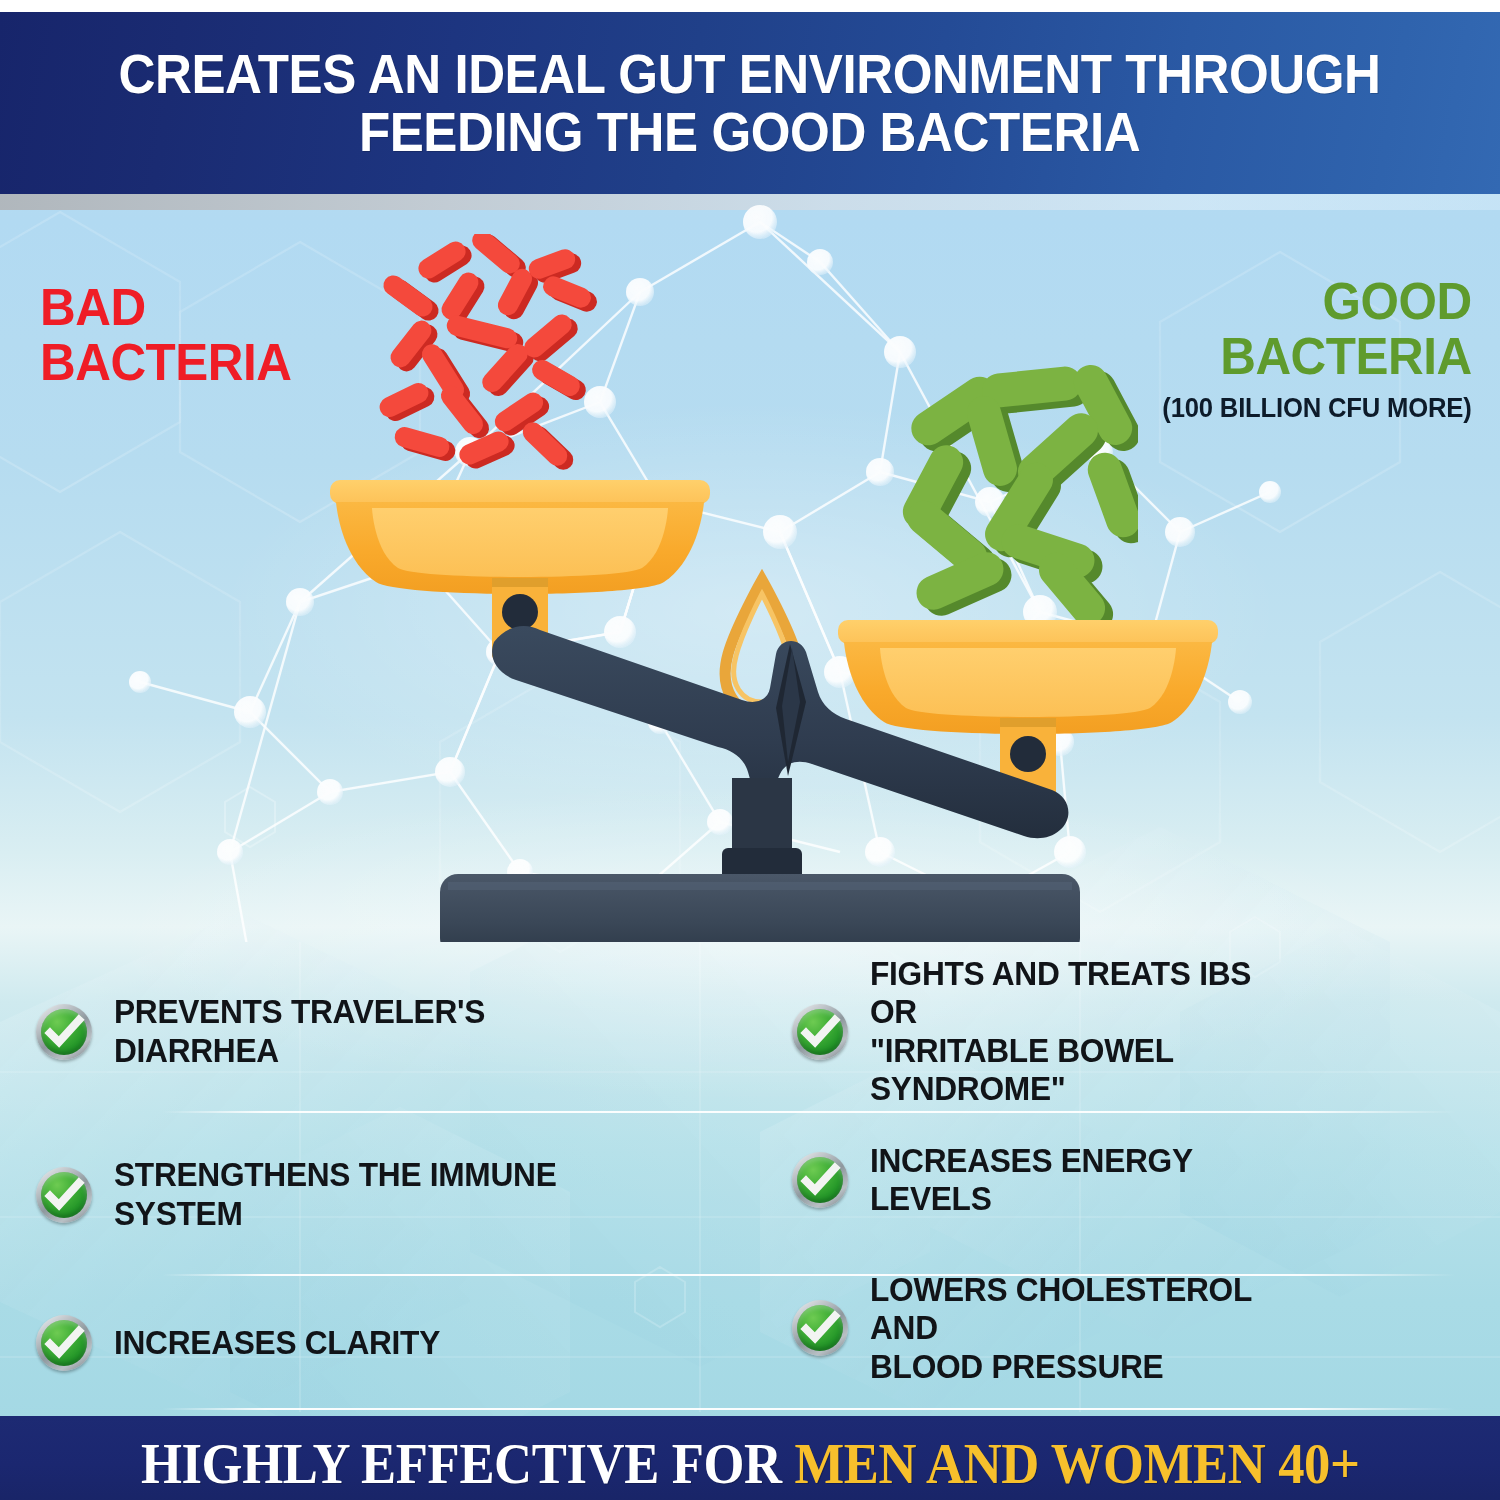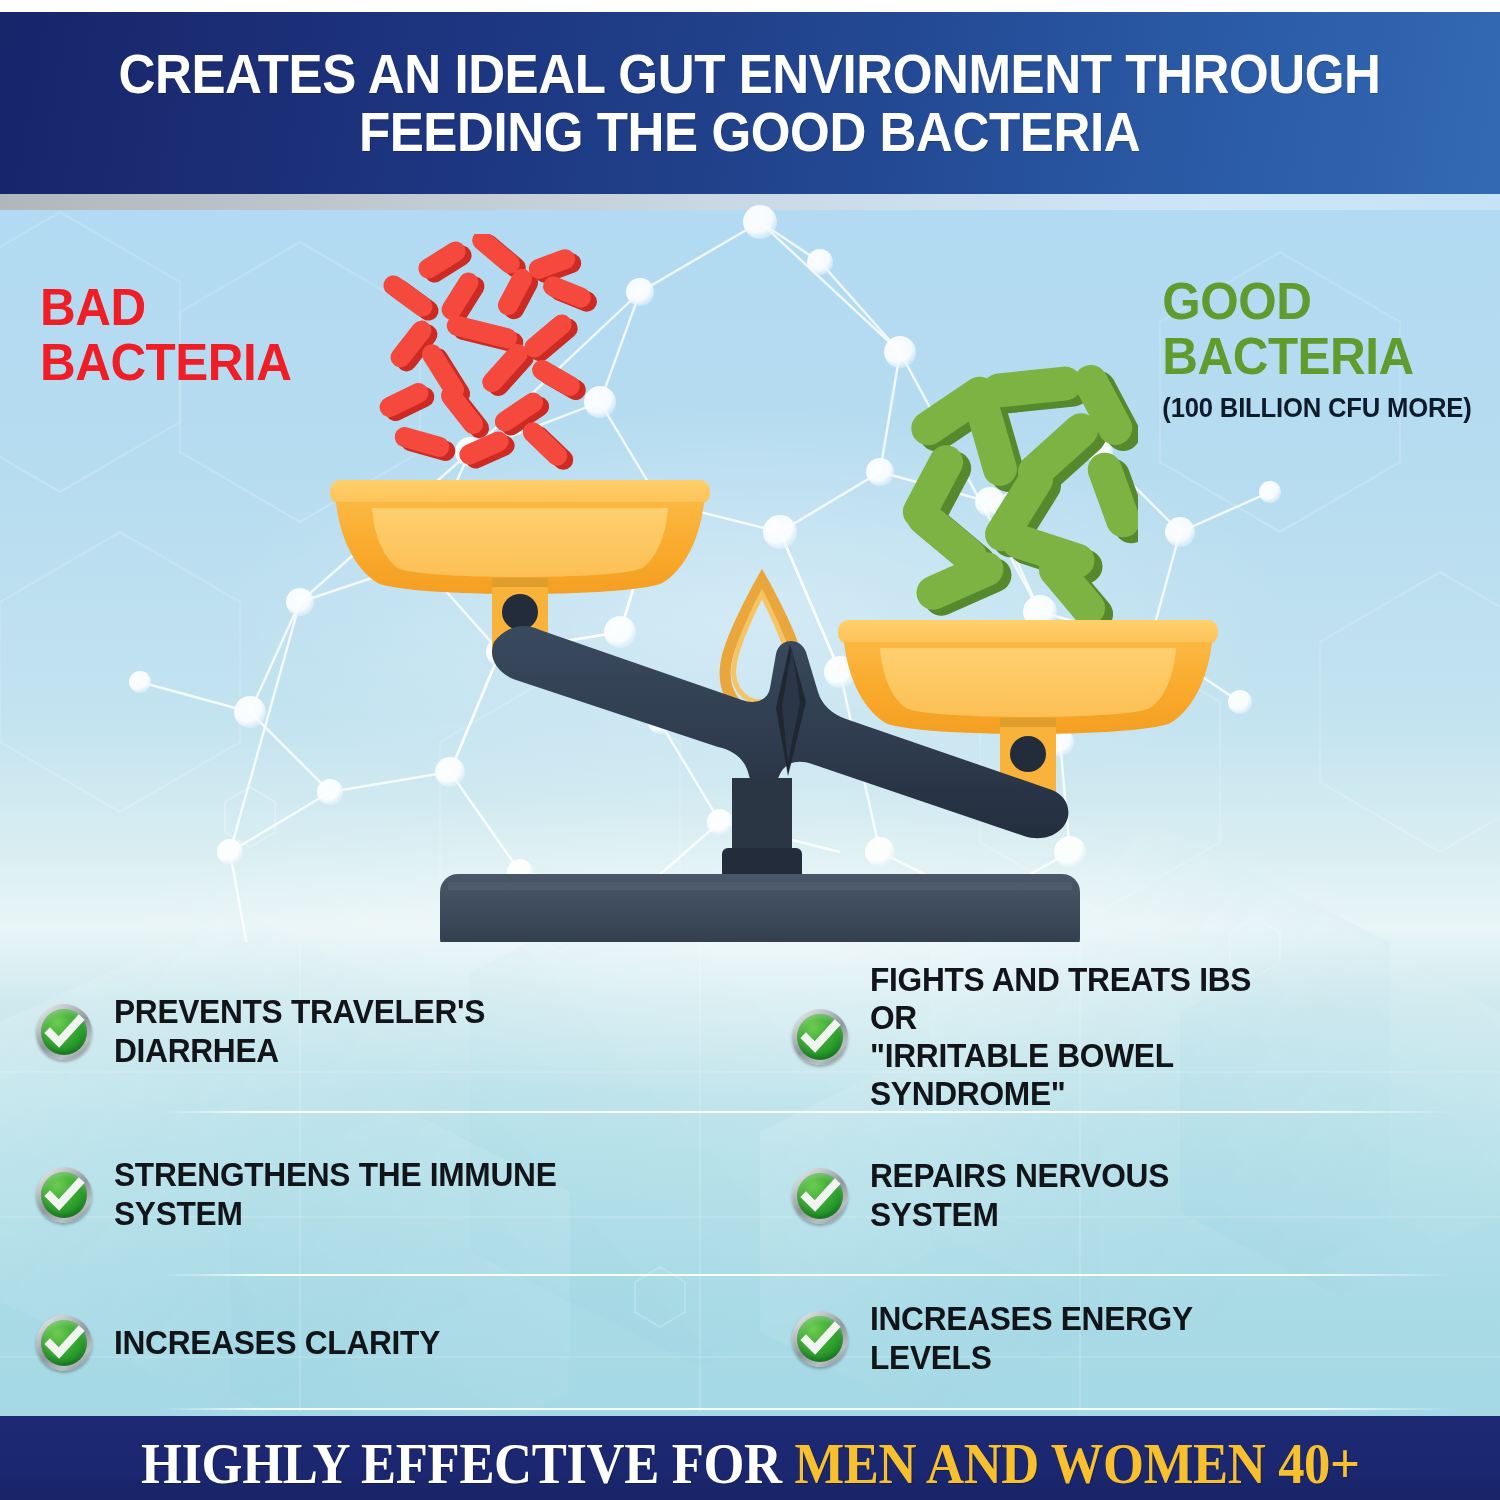--- a/index.html
+++ b/index.html
@@ -129,20 +129,21 @@
     line-height: 1.05;
     letter-spacing: -0.5px;
     transform: scaleX(0.95);
     transform-origin: left top;
     text-align: left;
     white-space: pre-line;
   }
   .label-good-wrap {
     position: absolute;
     right: 28px; top: 262px;
+    text-align: right;
   }
   .label-good {
     color: #5f9b2d;
     font-size: 52px;
     font-weight: 700;
     line-height: 1.05;
     letter-spacing: -0.5px;
     transform: scaleX(0.95);
     transform-origin: right top;
     white-space: pre-line;
@@ -611,44 +612,44 @@
             <div class="disc"></div>
           <svg class="tick" viewBox="0 0 56 56">
               <path d="M14 29 L23 38 L43 16" stroke="#f2f4f2" stroke-width="8" fill="none" stroke-linecap="square" stroke-linejoin="miter"></path>
             </svg>
         </div>
         <div class="benefit-text">FIGHTS AND TREATS IBS OR
 "IRRITABLE BOWEL SYNDROME"</div>
         <div class="divider"></div>
       </div>
 
-      <div class="benefit-item h1">
-        <div class="check-badge">
-          <div class="ring"></div>
-            <div class="disc"></div>
-          <svg class="tick" viewBox="0 0 56 56">
-              <path d="M14 29 L23 38 L43 16" stroke="#f2f4f2" stroke-width="8" fill="none" stroke-linecap="square" stroke-linejoin="miter"></path>
-            </svg>
-        </div>
-        <div class="benefit-text">REPAIRS NERVOUS SYSTEM</div>
-        <div class="divider"></div>
-      </div>
 
       <div class="benefit-item h1">
         <div class="check-badge">
           <div class="ring"></div>
             <div class="disc"></div>
           <svg class="tick" viewBox="0 0 56 56">
               <path d="M14 29 L23 38 L43 16" stroke="#f2f4f2" stroke-width="8" fill="none" stroke-linecap="square" stroke-linejoin="miter"></path>
             </svg>
         </div>
         <div class="benefit-text">INCREASES ENERGY LEVELS</div>
         <div class="divider"></div>
       </div>
 
+      <div class="benefit-item h2">
+        <div class="check-badge">
+          <div class="ring"></div>
+            <div class="disc"></div>
+          <svg class="tick" viewBox="0 0 56 56">
+              <path d="M14 29 L23 38 L43 16" stroke="#f2f4f2" stroke-width="8" fill="none" stroke-linecap="square" stroke-linejoin="miter"></path>
+            </svg>
+        </div>
+        <div class="benefit-text">LOWERS CHOLESTEROL AND
+BLOOD PRESSURE</div>
+      </div>
     </div>
   </div>
 
   <div class="footer-band">
     <div class="footer-text">
       <span class="footer-white">HIGHLY EFFECTIVE FOR </span><span class="footer-gold">MEN AND WOMEN 40+</span>
     </div>
   </div>
 
 </div>

